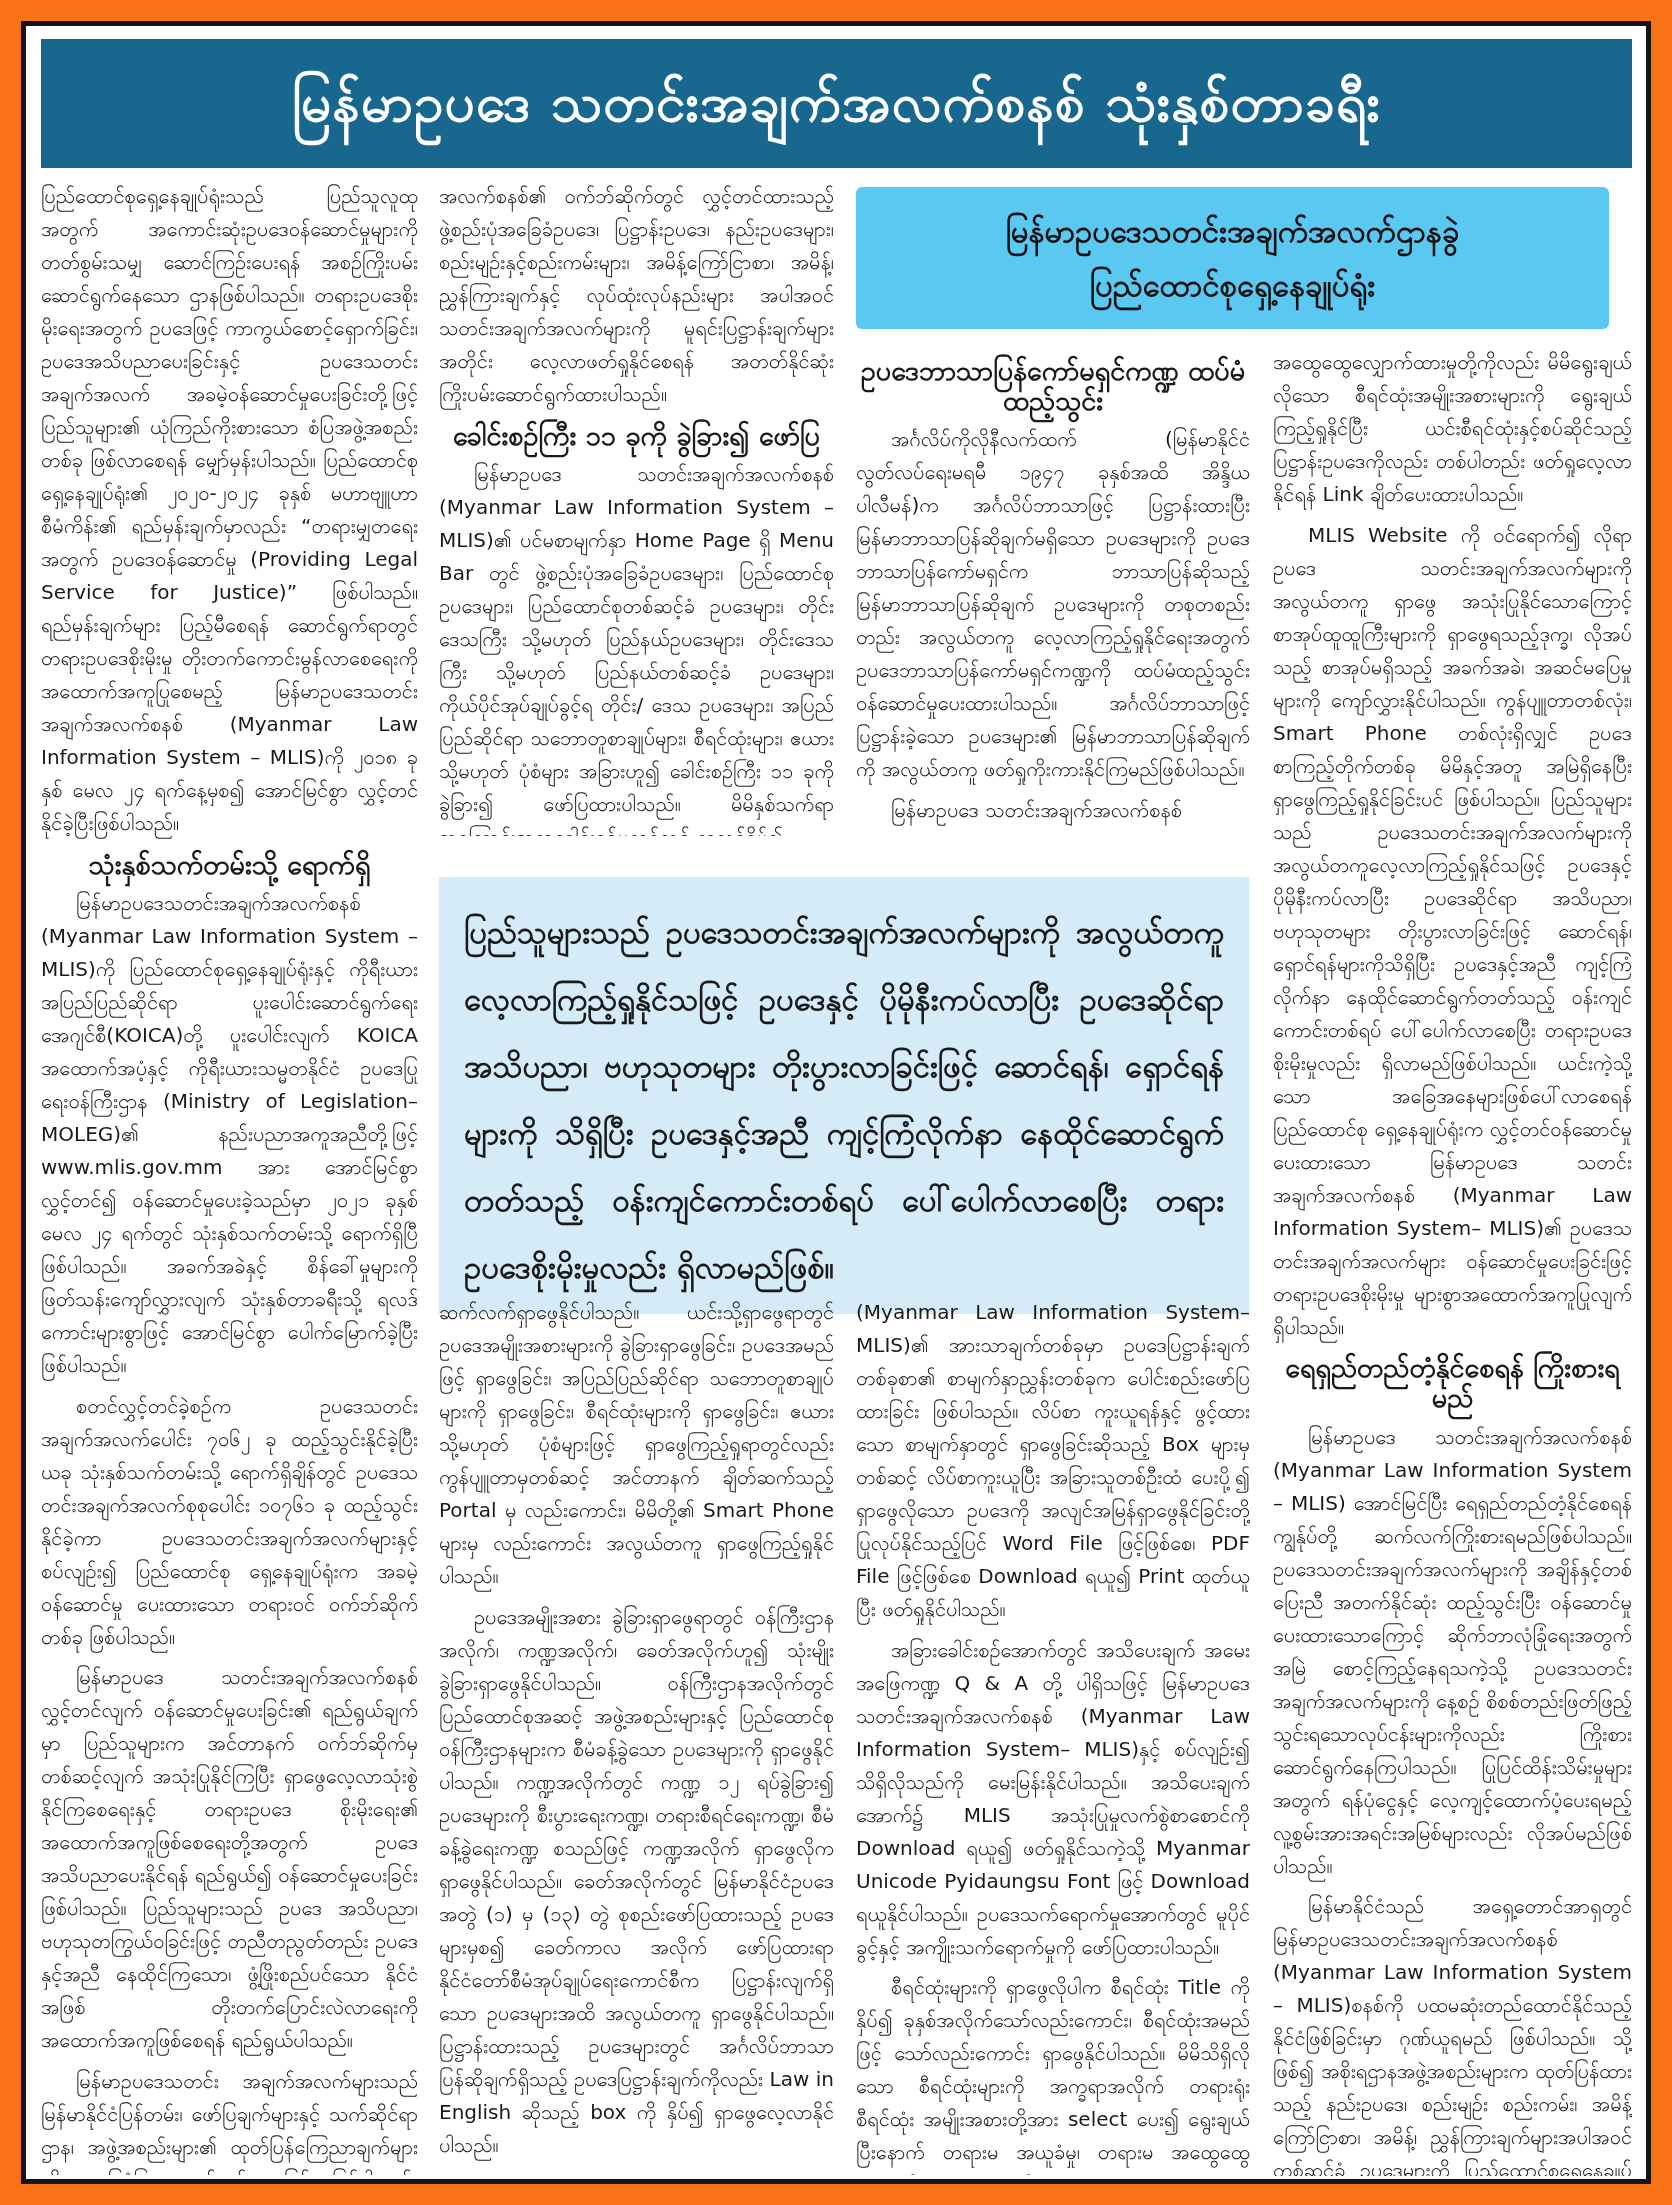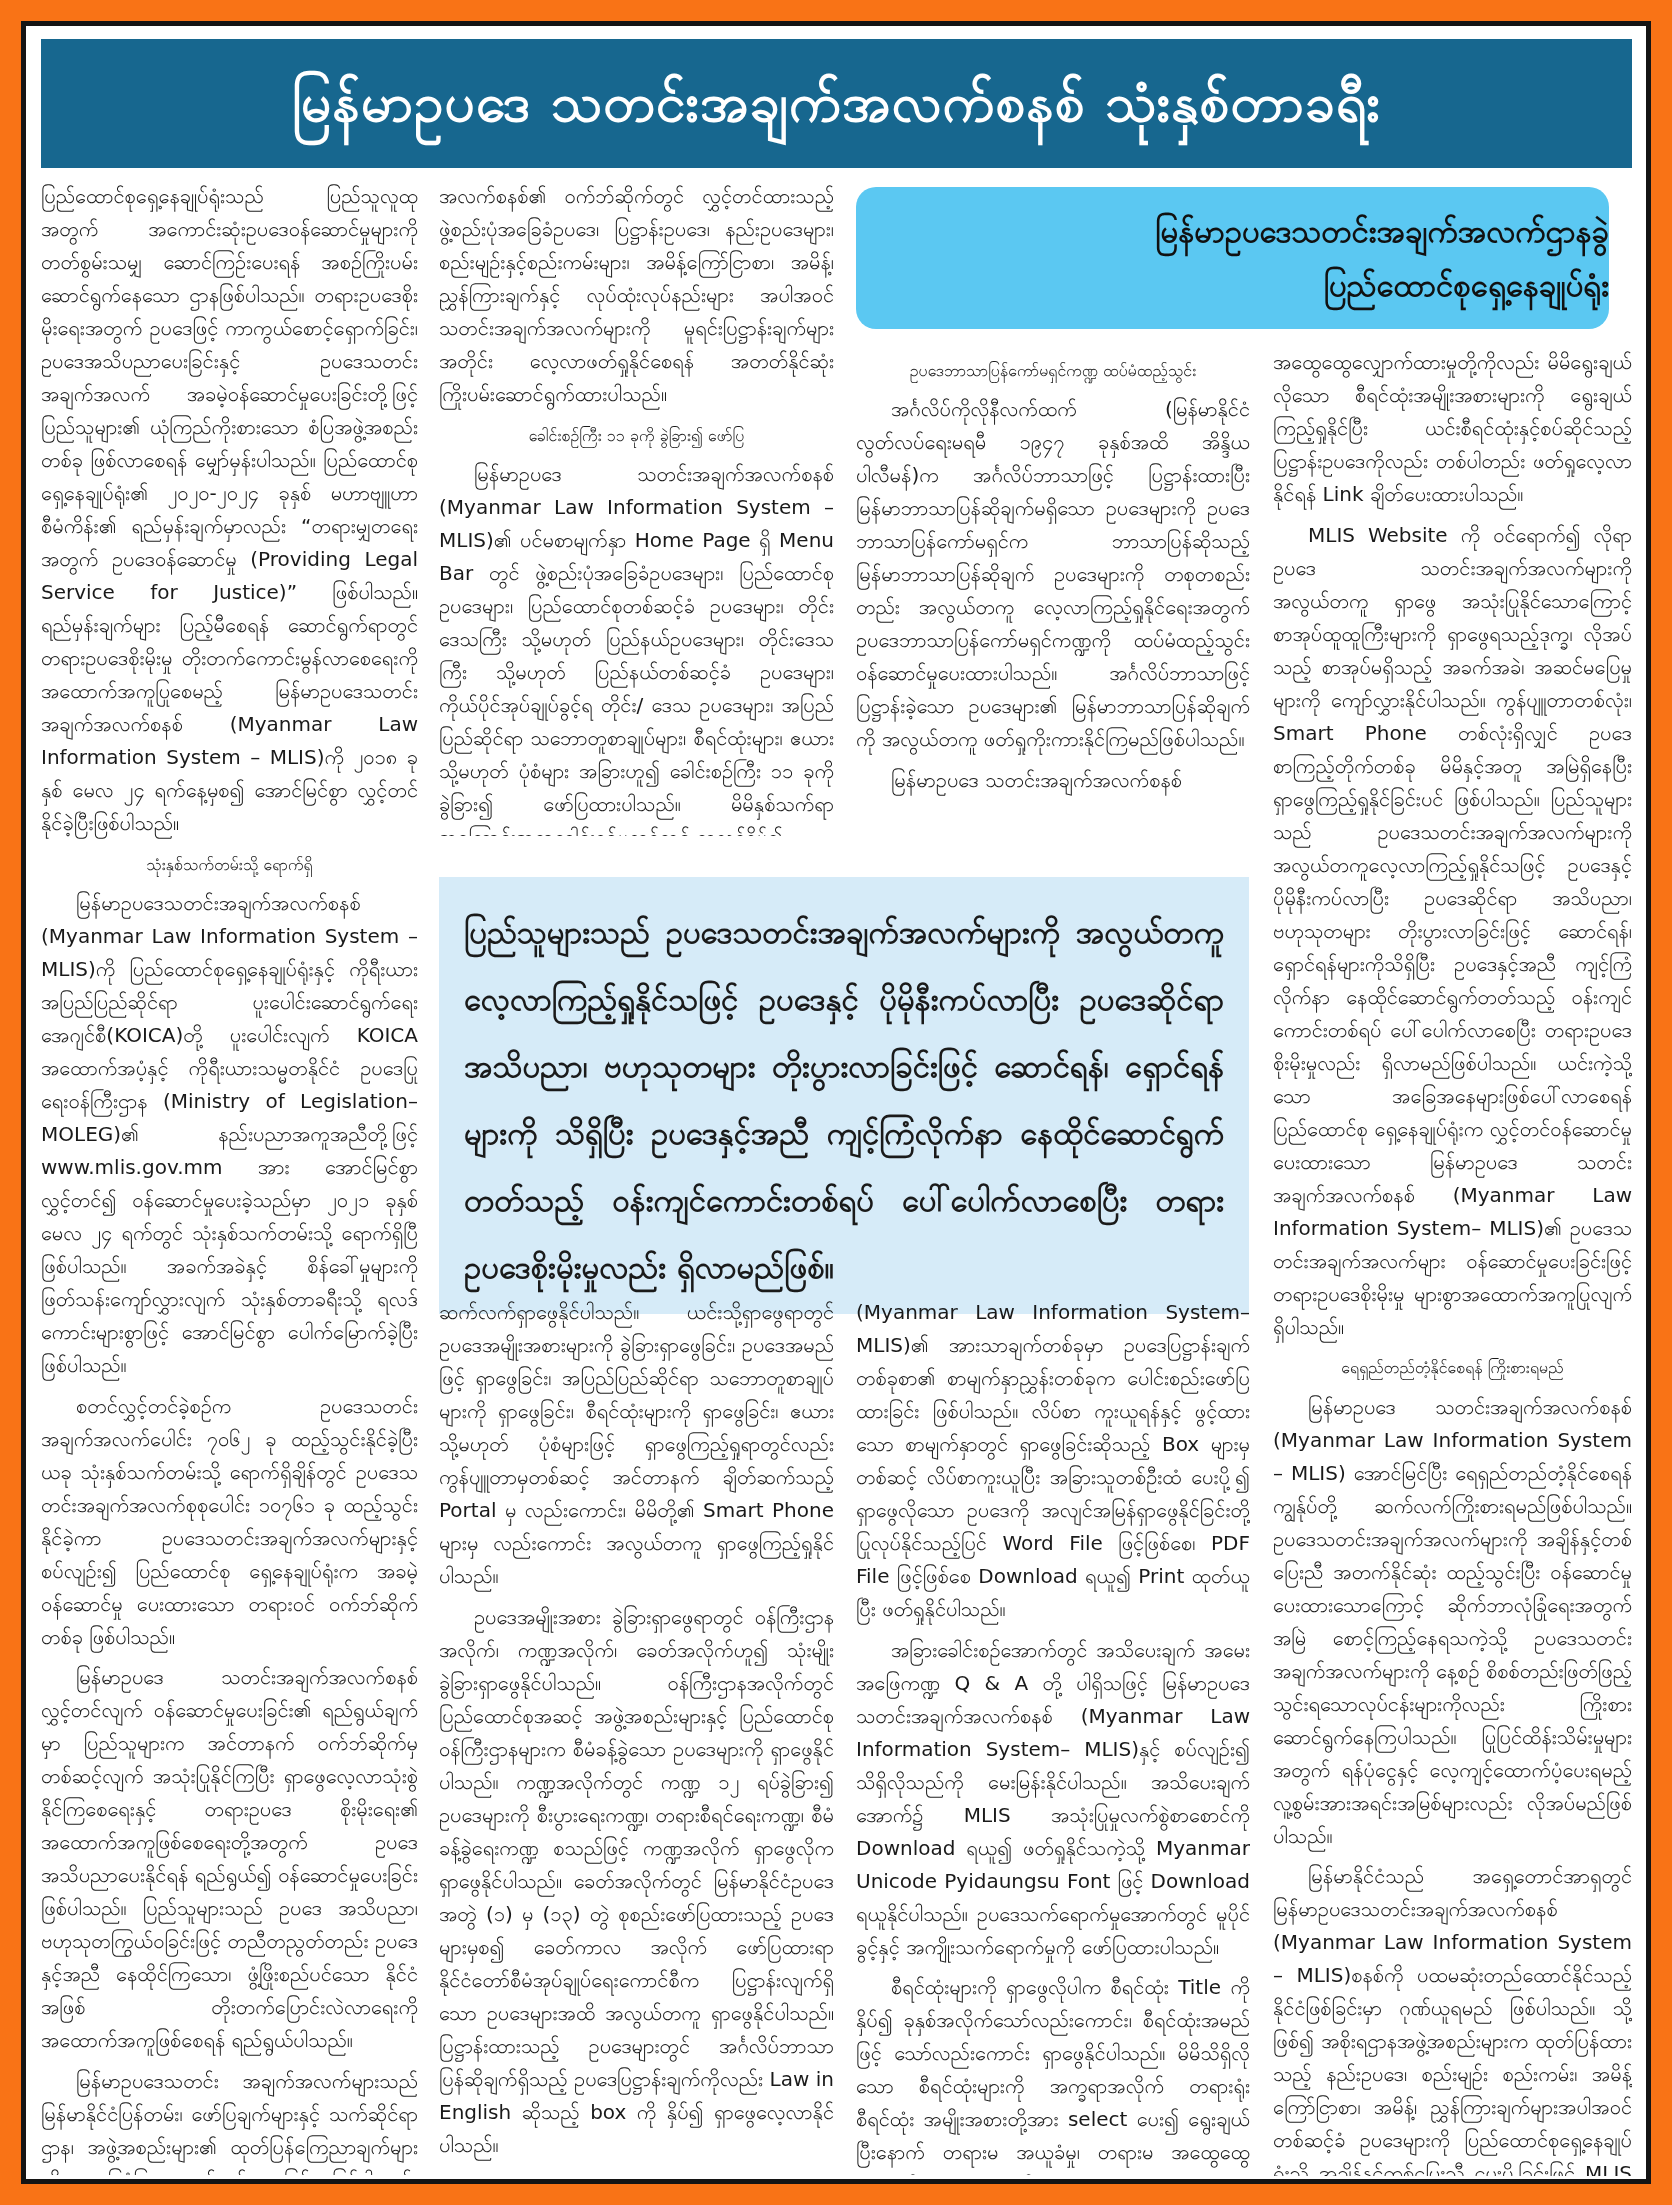--- a/index.html
+++ b/index.html
@@ -7,25 +7,25 @@
         font-family:"DejaVu Sans",sans-serif;color:#1a1a1a;overflow:hidden;}
   .frame{position:absolute;left:20.6px;top:20.6px;right:20.6px;bottom:20.6px;
          border:5.4px solid #141414;background:#ffffff;}
   .banner{position:absolute;left:41px;top:39px;width:1591px;height:129px;
           background:#17678F;display:flex;align-items:center;justify-content:center;}
   .banner h1{margin:0;color:#ffffff;font-size:53px;font-weight:bold;letter-spacing:1.1px;
              text-align:center;line-height:1.1;}
   .colbox{position:absolute;overflow:hidden;text-align:justify;}
   .colbox p{margin:0 0 7.6px 0;font-size:20px;line-height:33px;}
   .colbox p.ind{text-indent:35px;}
-  .crosshead{font-weight:normal;text-align:center;font-size:16px;line-height:30px;
+  .crosshead{font-weight:bold;text-align:center;font-size:27px;line-height:30px;
              margin:9.7px 0 7.6px 0;}
   .infobox{position:absolute;left:856px;top:187px;width:753px;height:142px;
-           background:#5BC8F2;border-radius:20px;display:flex;flex-direction:column;
-           align-items:flex-end;justify-content:center;}
+           background:#5BC8F2;border-radius:6px;display:flex;flex-direction:column;
+           align-items:center;justify-content:center;}
   .infobox div{font-weight:bold;font-size:31px;line-height:54px;color:#111;text-align:center;}
   .callout{position:absolute;left:439px;top:845px;width:810px;height:437px;
            background:#D6EBF8;padding:21.6px 25px;box-sizing:border-box;overflow:hidden;margin-top:32px;}
   .callout p{margin:0;font-weight:bold;font-size:31px;line-height:67px;text-align:justify;}
   .col1{left:41px;top:180px;width:377px;height:1995px;}
   .col2top{left:439px;top:180px;width:395px;height:656px;}
   .col3top{left:856px;top:346px;width:394px;height:490px;}
   .col4{left:1273px;top:346px;width:359px;height:1830px;}
   .col2bot{left:439px;top:1296px;width:395px;height:879px;}
   .col3bot{left:856px;top:1296px;width:394px;height:879px;}

